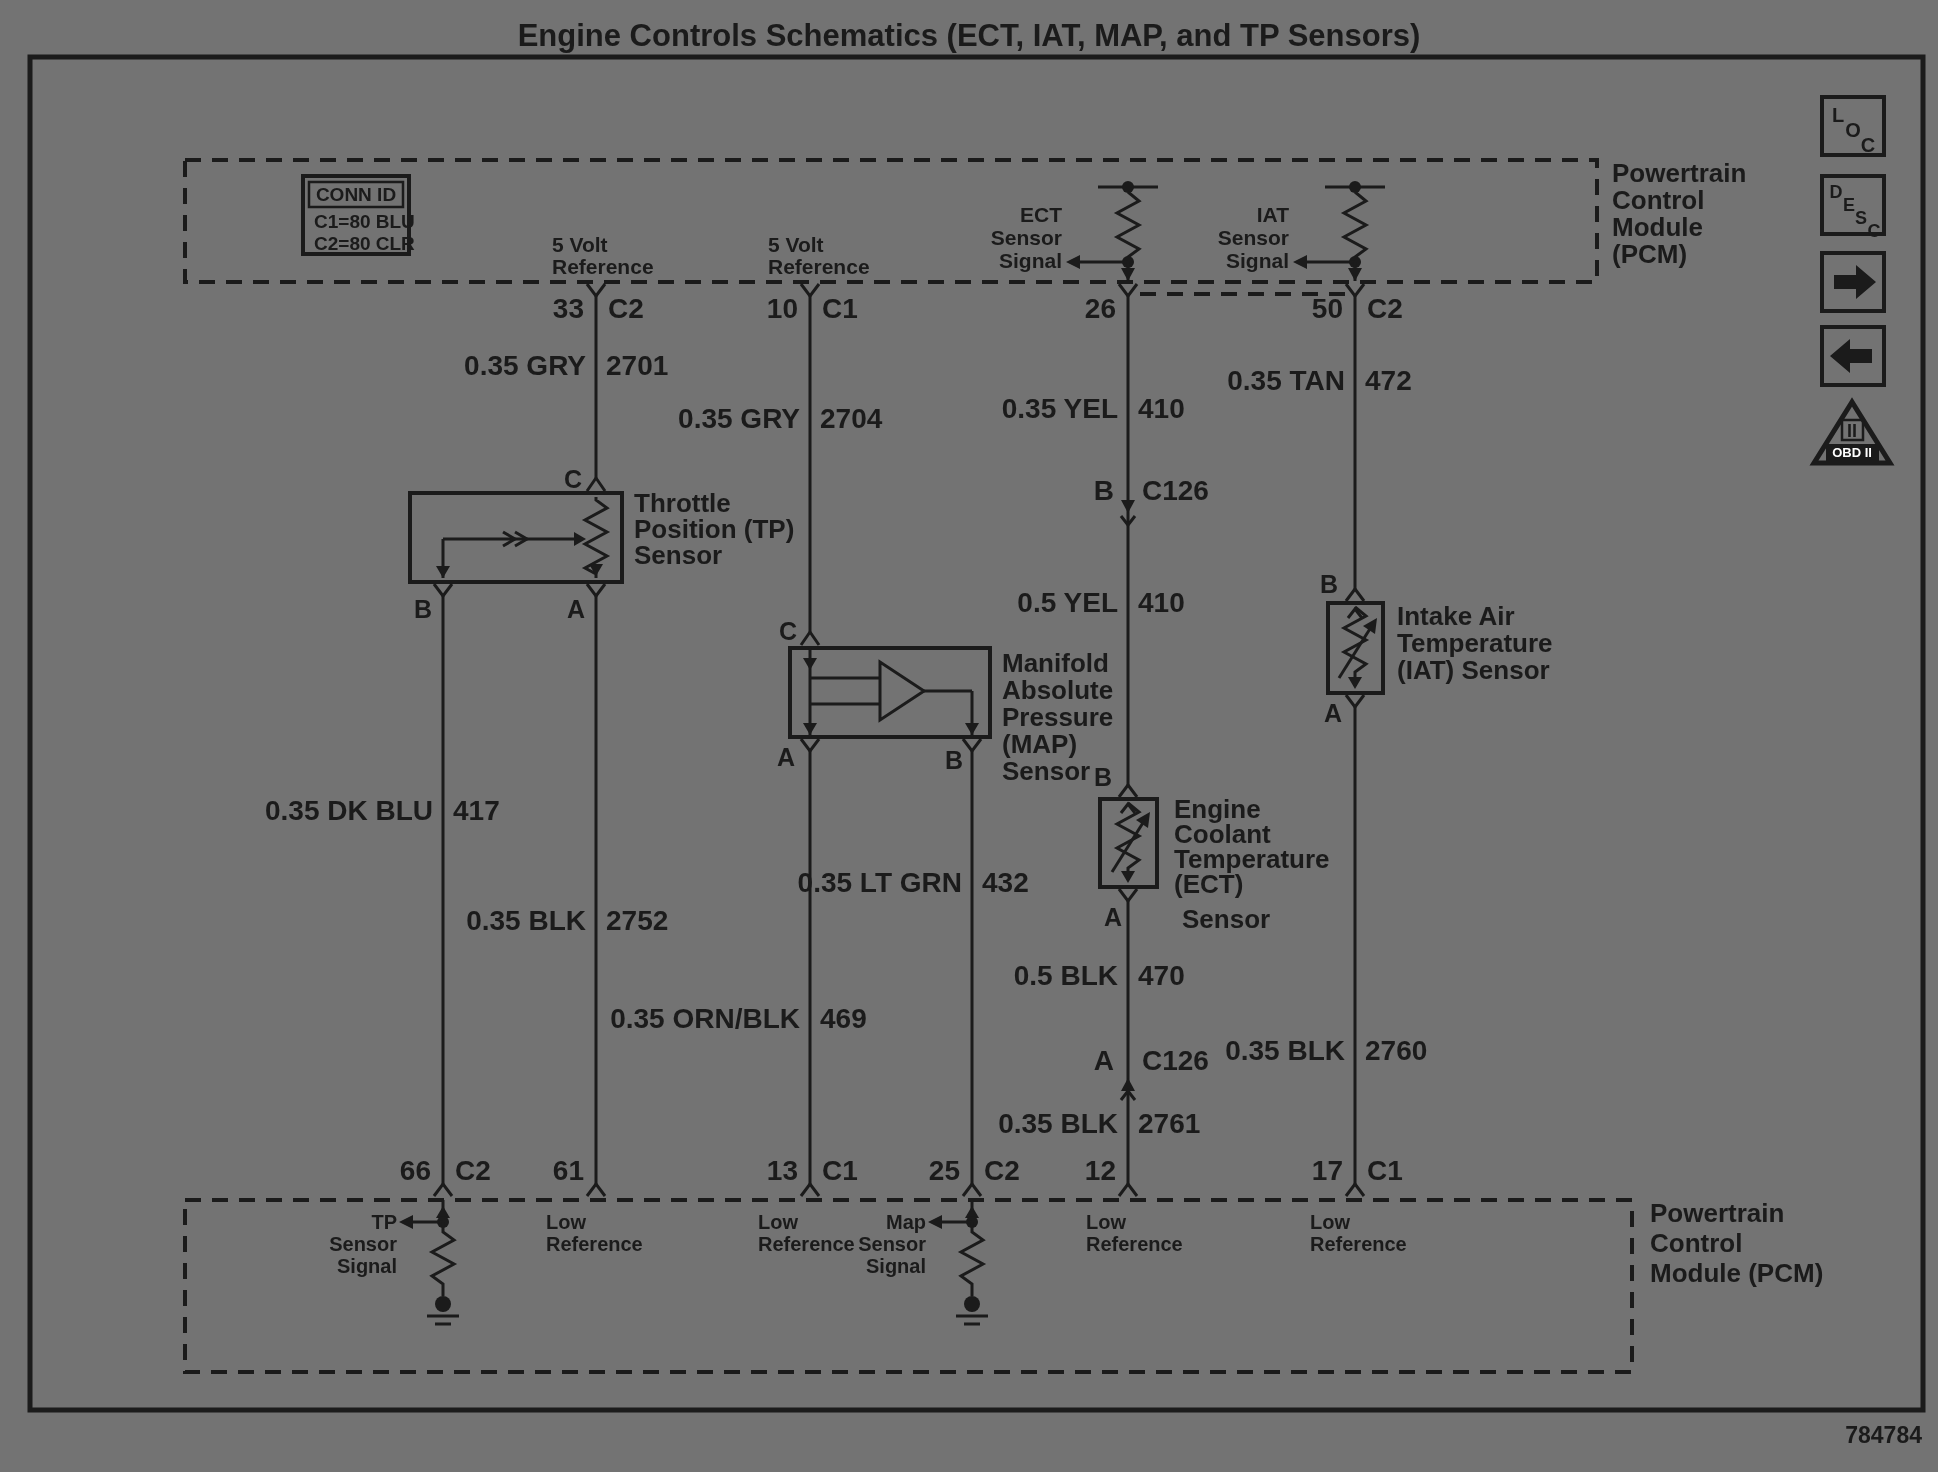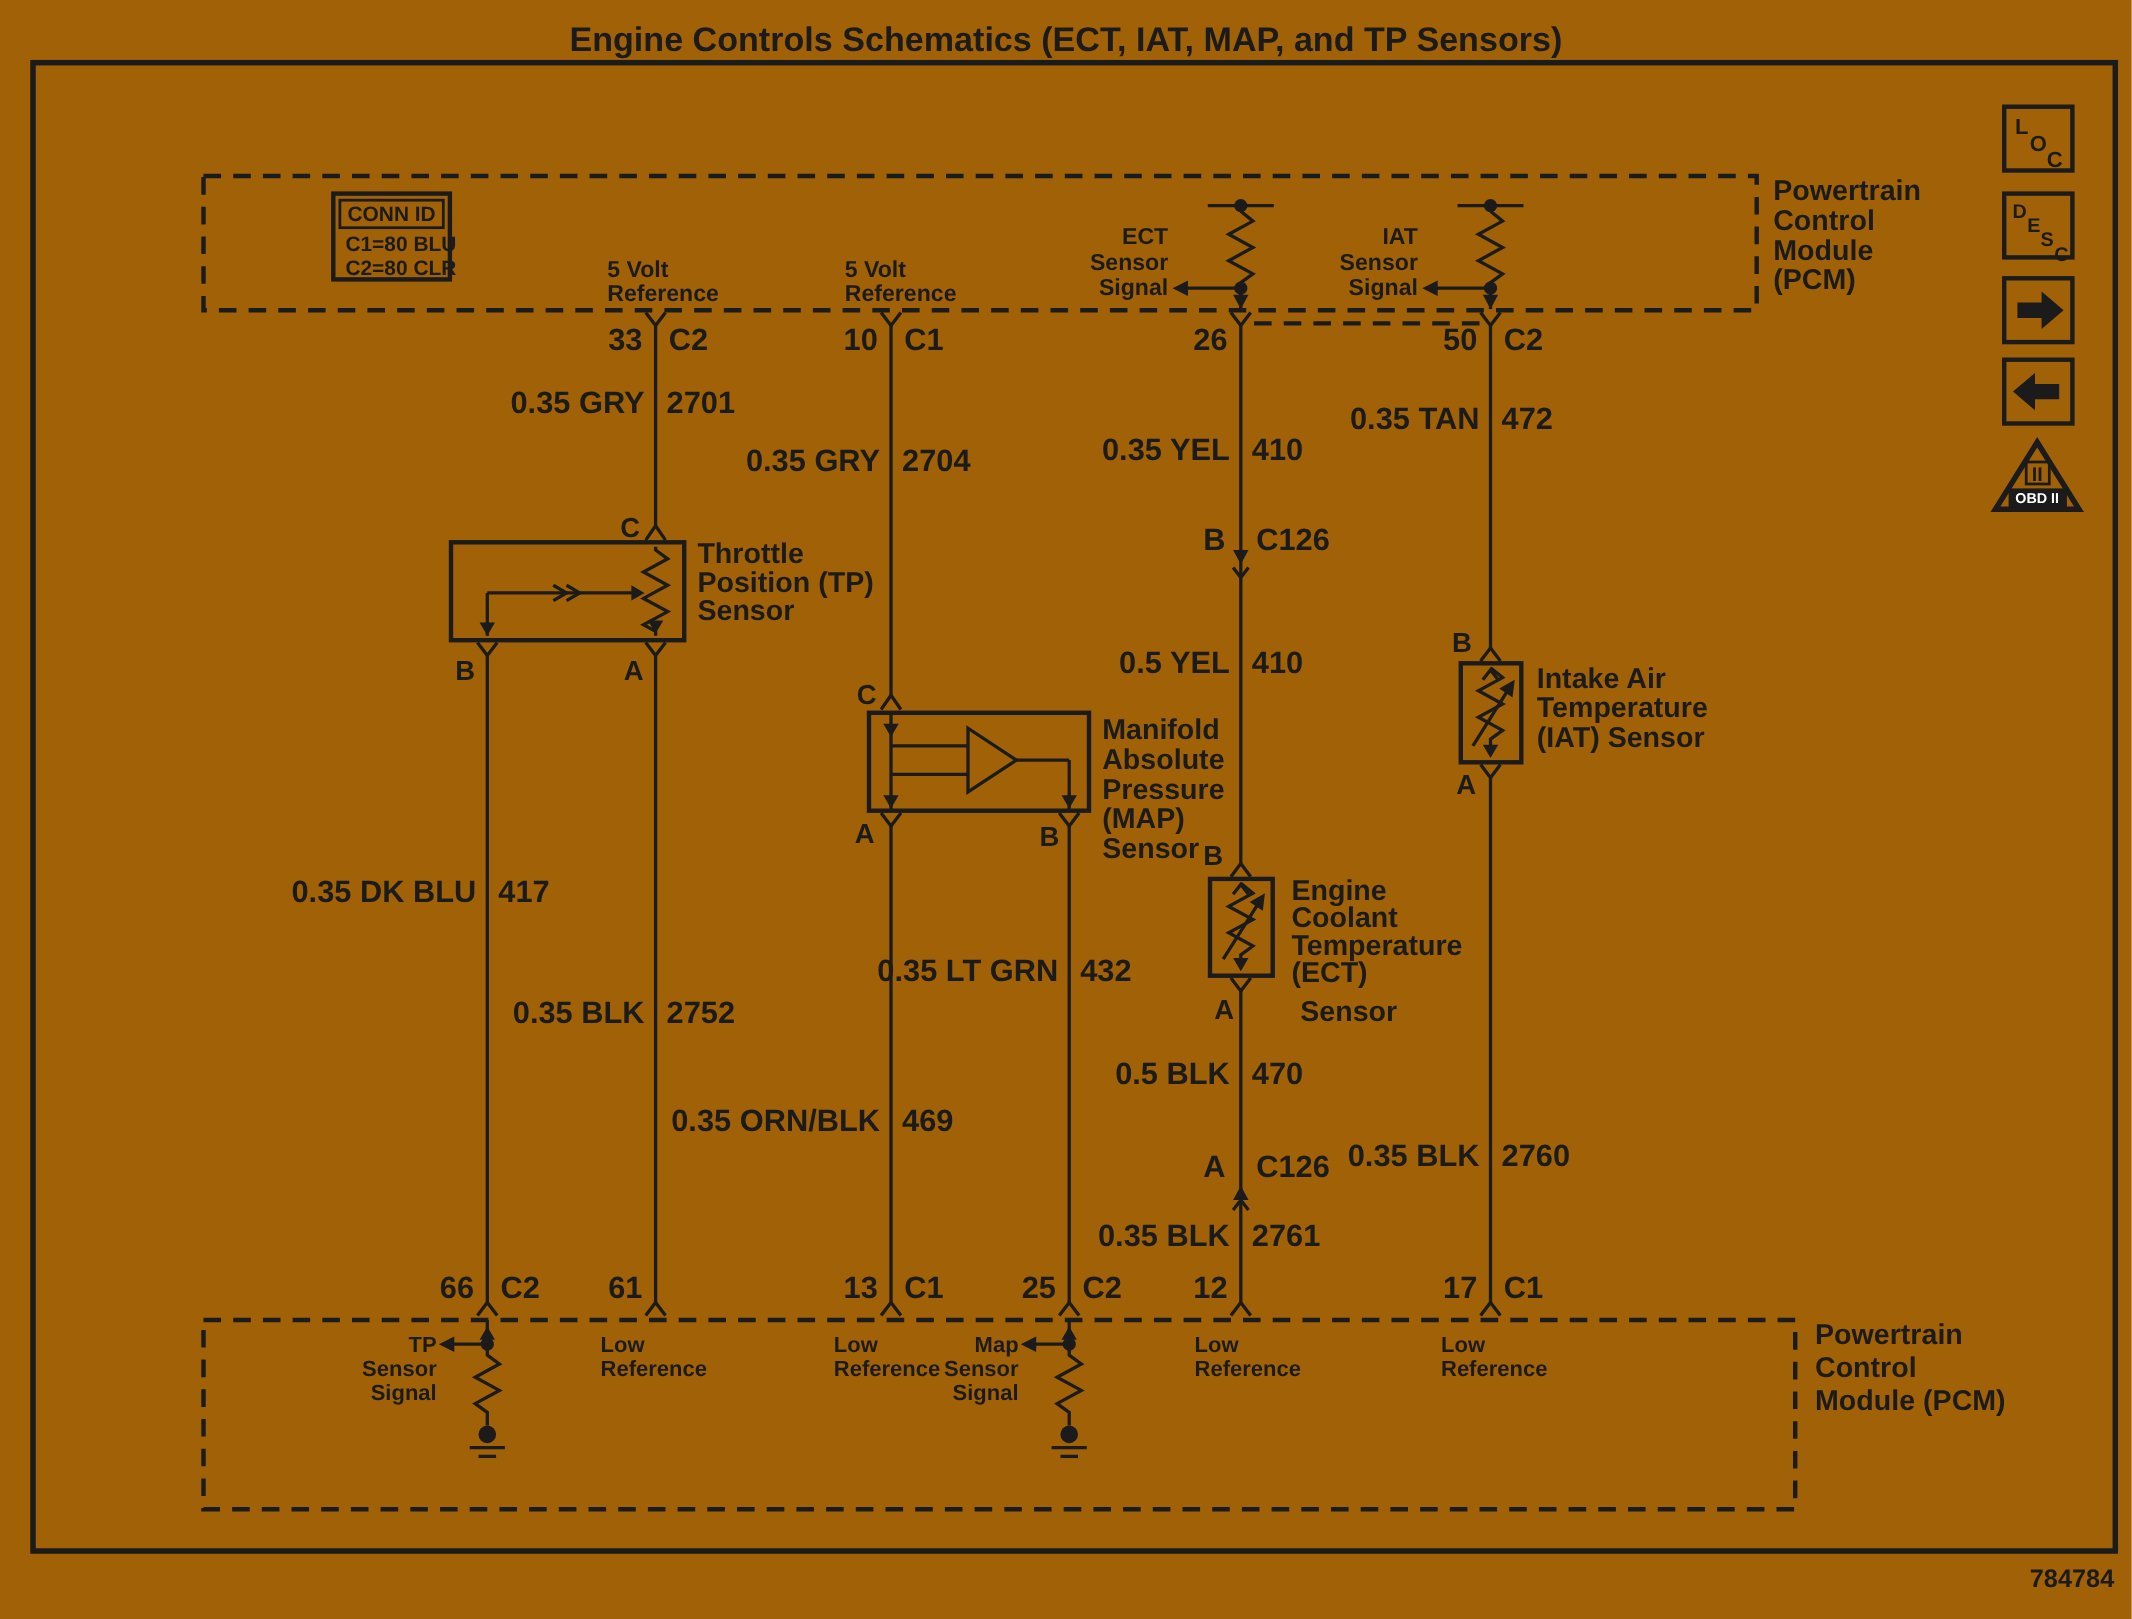--- a/index.html
+++ b/index.html
@@ -1,16 +1,16 @@
 <!DOCTYPE html>
 <html><head>
 <meta charset="utf-8">
 <style>
   html,body{margin:0;padding:0;background:#ffffff;}
-  #page{position:relative;width:1938px;height:1472px;background:#a16207;overflow:hidden;}
+  #page{position:relative;width:1938px;height:1472px;background:#737373;overflow:hidden;}
   svg{position:absolute;left:0;top:0;}
   text{font-family:"Liberation Sans","DejaVu Sans",sans-serif;font-weight:bold;fill:#1b1b1b;}
   .t31{font-size:31px;}
   .t28{font-size:28px;}
   .t26{font-size:26px;}
   .t25{font-size:25px;}
   .t23{font-size:23px;}
   .t21{font-size:21px;}
   .t20{font-size:20px;}
   .t19{font-size:19px;}

